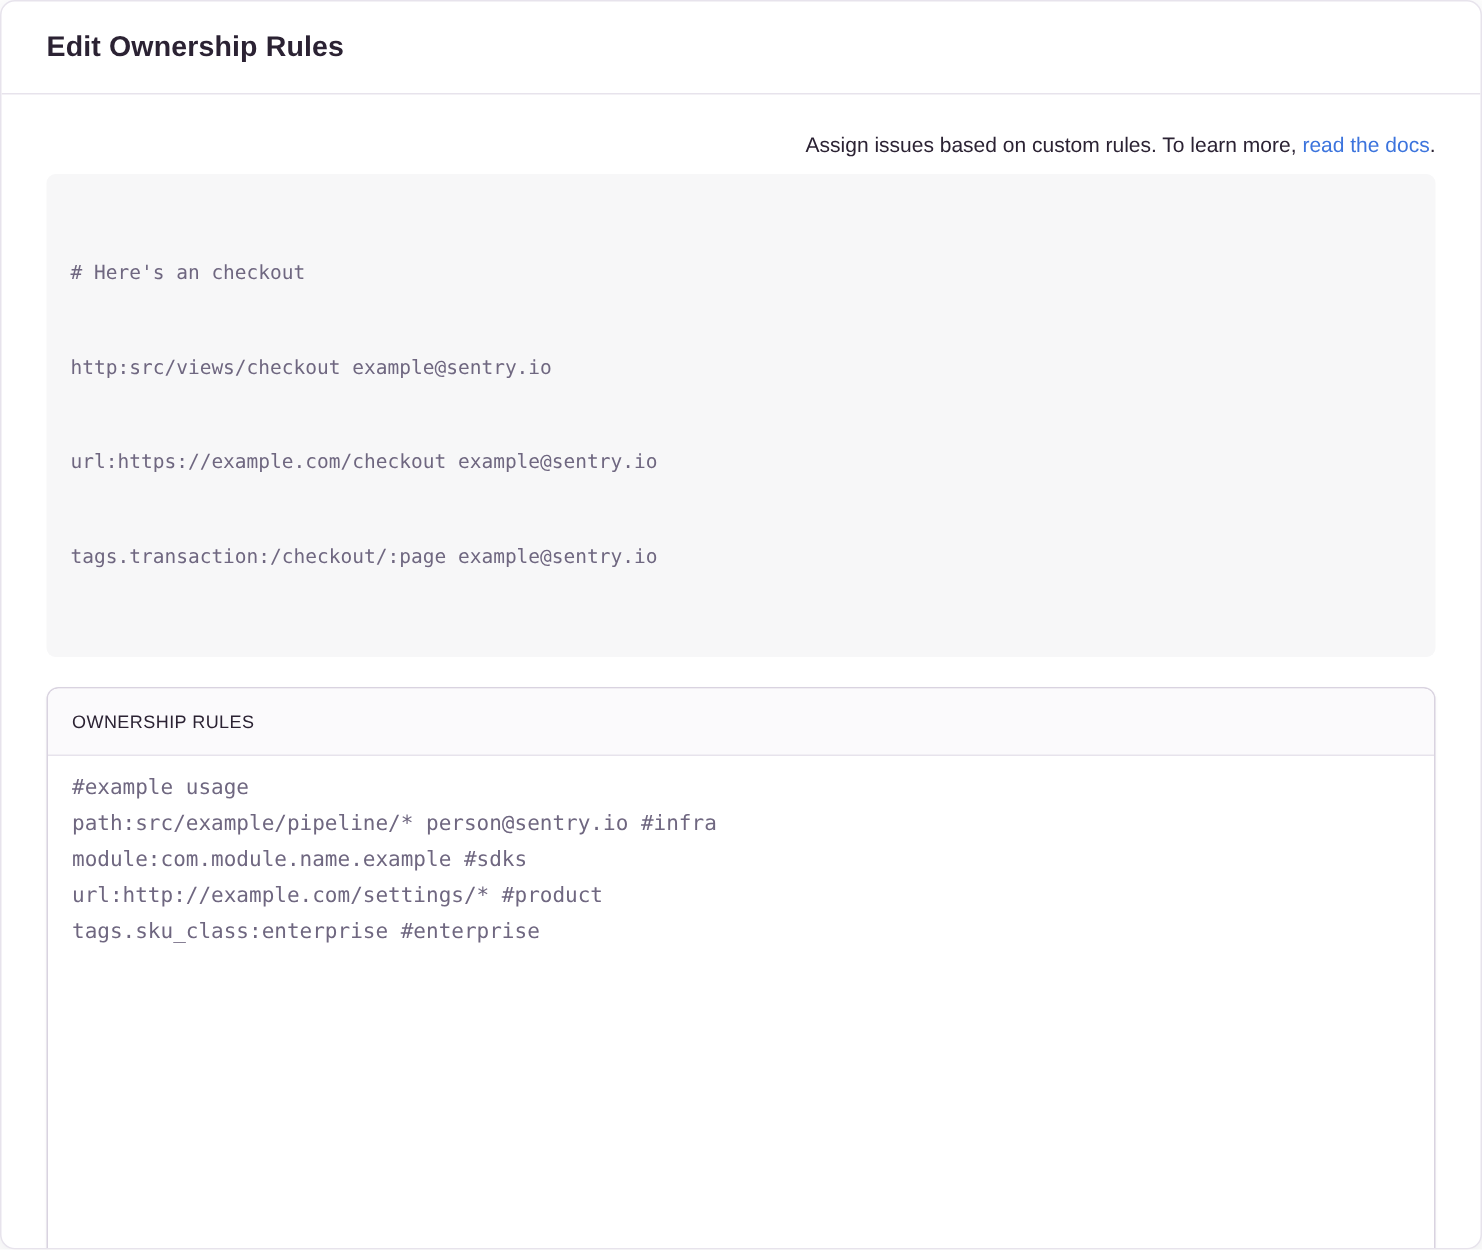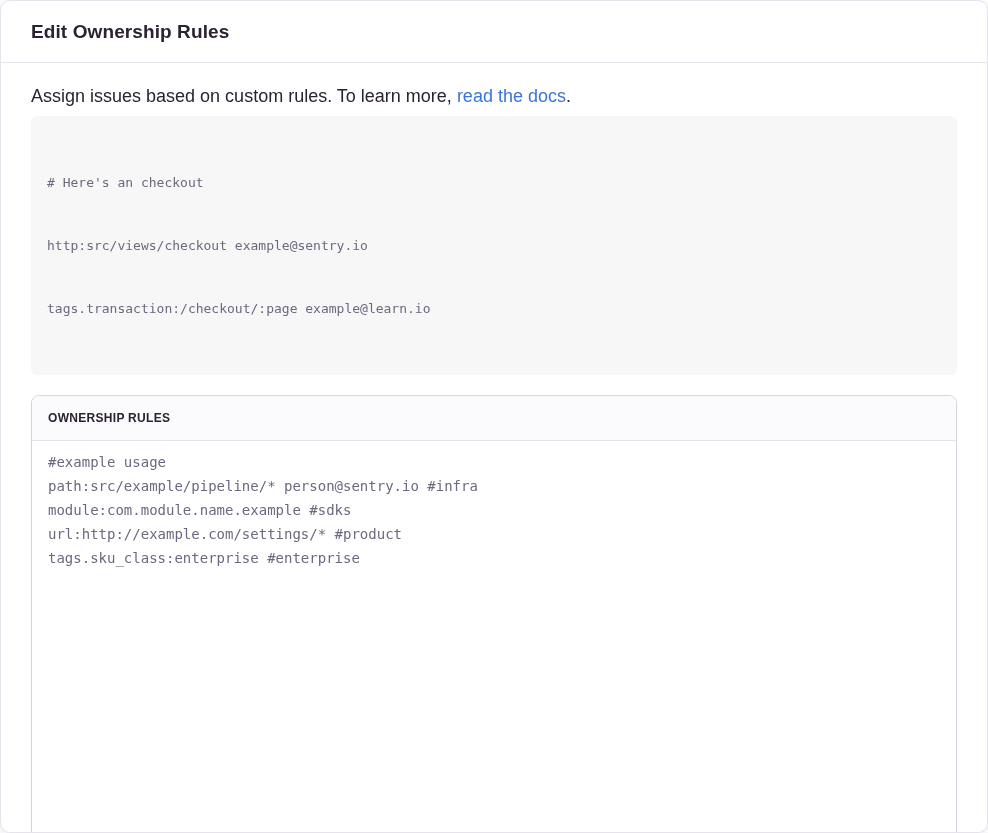--- a/index.html
+++ b/index.html
@@ -30,24 +30,25 @@
     font-size: 19px;
     font-weight: 700;
     color: #2b2233;
     letter-spacing: 0.1px;
   }
   .modal-body {
     padding: 23px 30px 0 30px;
     flex: 1 1 auto;
   }
   .description {
-    font-size: 18px;
+    font-size: 14px;
     line-height: 20px;
     color: #2b2233;
     margin-bottom: 10px;
+    text-align: right;
   }
   .description a {
     color: #3c74dd;
     text-decoration: none;
     cursor: pointer;
   }
   .example-block {
     background: #f7f7f8;
     border-radius: 6px;
     padding: 14px 16px;
@@ -70,21 +71,21 @@
     box-shadow: 0 1px 2px rgba(43,34,51,0.04);
   }
   .rules-panel-header {
     flex: 0 0 45px;
     display: flex;
     align-items: center;
     padding: 0 16px;
     background: #fbfafc;
     border-bottom: 1px solid #e7e3ec;
     font-size: 12px;
-    font-weight: 700;
+    font-weight: 400;
     color: #2b2233;
     letter-spacing: 0.3px;
     text-transform: uppercase;
   }
   .rules-textarea {
     flex: 1 1 auto;
     width: 100%;
     border: none;
     outline: none;
     resize: none;
@@ -106,21 +107,22 @@
     <h1 class="modal-title">Edit Ownership Rules</h1>
   </div>
 
   <div class="modal-body">
 
     <p class="description"><span>Assign issues based on custom rules. To learn more, </span><a>read the docs</a><span>.</span></p>
 
     <div class="example-block">
       <div class="code-line"># Here's an checkout</div>
       <div class="code-line">http:src/views/checkout example@sentry.io</div>
-      <div class="code-line">tags.transaction:/checkout/:page example@learn.io</div>
+      <div class="code-line">url:https://example.com/checkout example@sentry.io</div>
+      <div class="code-line">tags.transaction:/checkout/:page example@sentry.io</div>
     </div>
 
     <div class="rules-panel">
       <div class="rules-panel-header">OWNERSHIP RULES</div>
       <textarea class="rules-textarea" spellcheck="false" style="">#example usage
 path:src/example/pipeline/* person@sentry.io #infra
 module:com.module.name.example #sdks
 url:http://example.com/settings/* #product
 tags.sku_class:enterprise #enterprise</textarea>
     </div>

